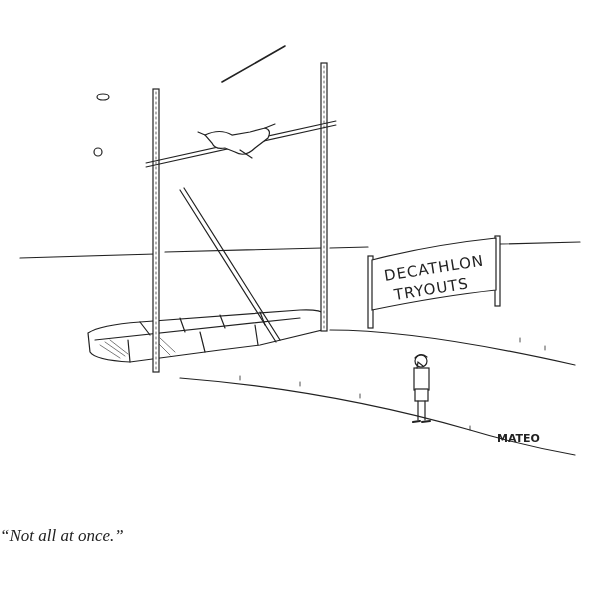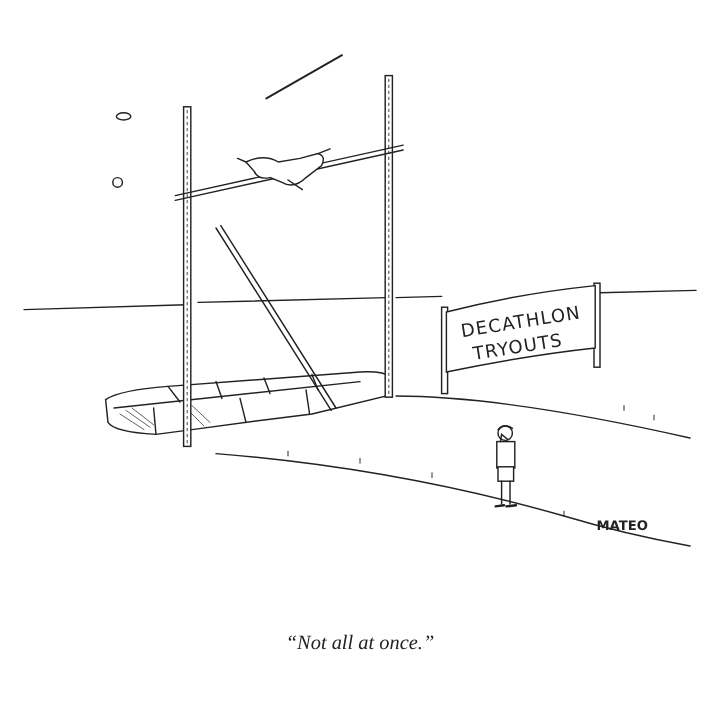--- a/index.html
+++ b/index.html
@@ -1,20 +1,20 @@
 <!DOCTYPE html>
 <html><head>
 <meta charset="utf-8">
 <style>
   html, body { margin:0; padding:0; background:#ffffff; }
   body { width:600px; height:600px; position:relative; overflow:hidden; }
   #art { position:absolute; left:0; top:0; width:600px; height:600px; }
   .caption {
     position:absolute; left:0; width:600px; top:526px;
-    text-align:center; font-family:"Liberation Serif", serif;
+    text-align:left; font-family:"Liberation Serif", serif;
     font-style:italic; font-size:17px; color:#222;
   }
   .sign-text {
     font-family:"DejaVu Sans", sans-serif; font-size:15px; fill:#222;
     letter-spacing:1px;
   }
   .signature {
     font-family:"DejaVu Sans", sans-serif; font-size:11px; fill:#222; font-weight:bold;
   }
 </style>

